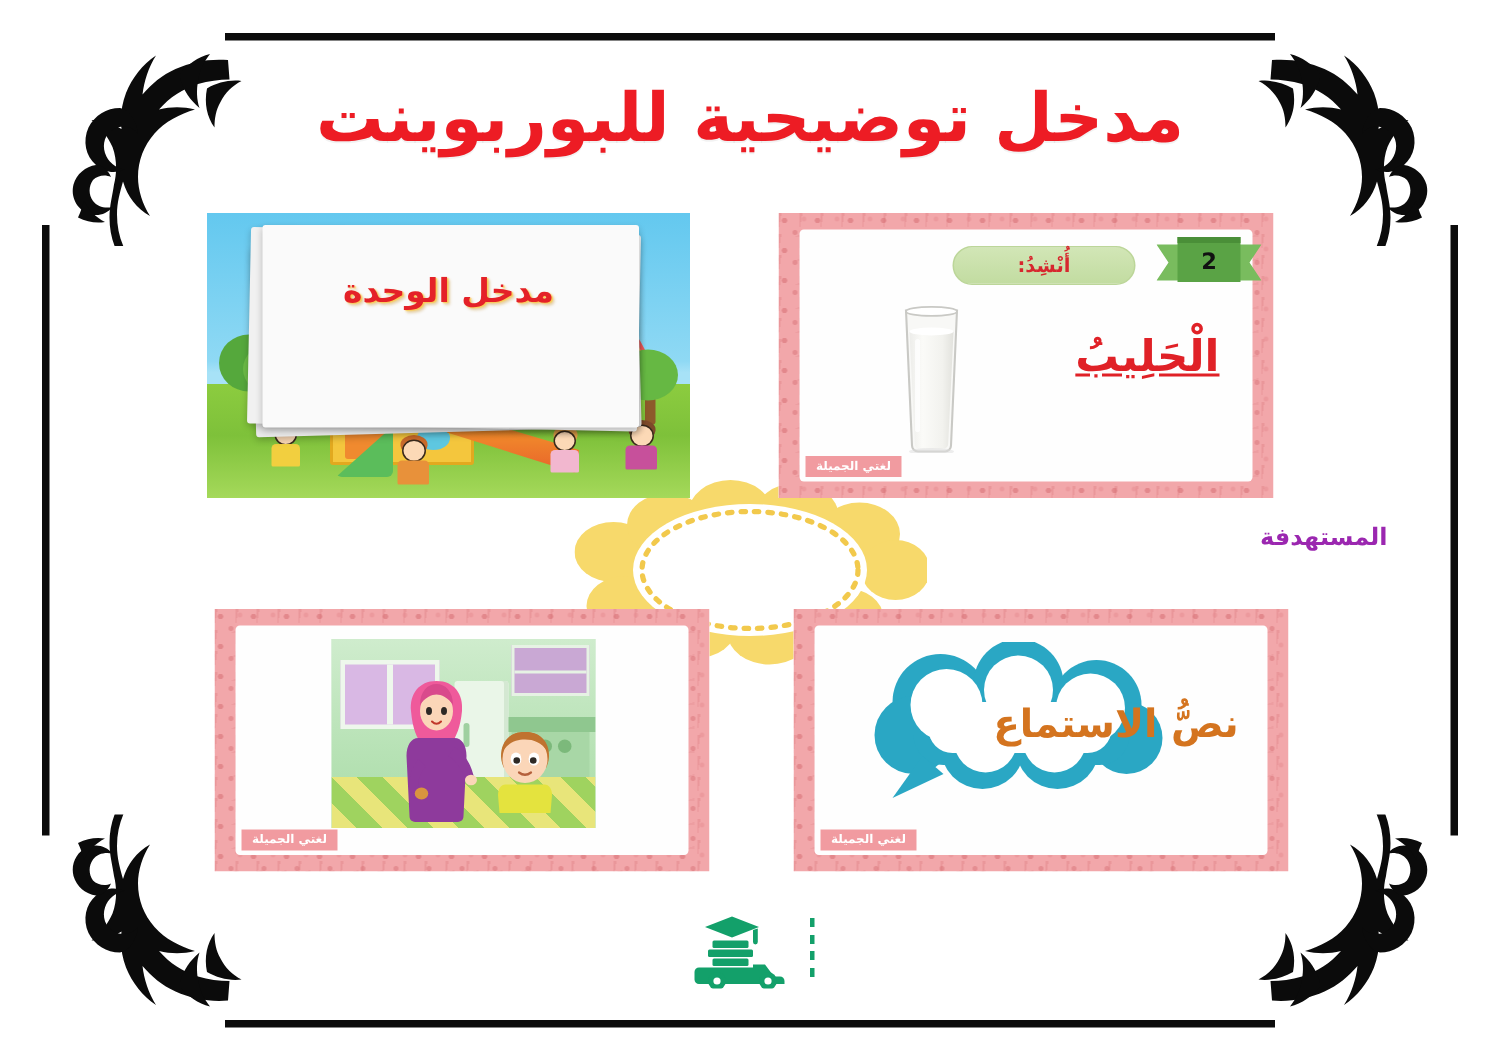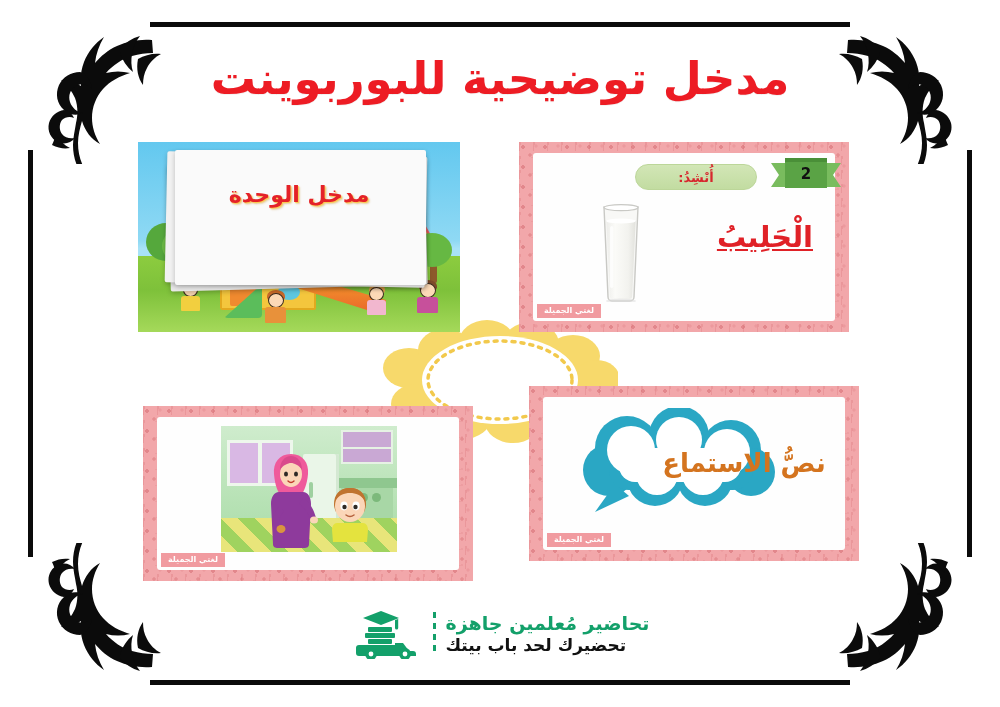--- a/index.html
+++ b/index.html
@@ -196,21 +196,21 @@
   .k-cabinet-top:after{content:"";position:absolute;left:0;right:0;top:50%;height:2px;background:#e6f2e4;}
   .k-counter { position:absolute; right:0; top:52px; width:58px; height:10px; background:#8fc78f; }
   .k-stove { position:absolute; right:4px; top:62px; width:52px; height:34px; background:#a8d7a6; }
   .k-stove i{position:absolute;width:9px;height:9px;border-radius:50%;background:#7cb97b;top:5px;}
   .k-floor { position:absolute; left:0; right:0; bottom:0; height:34px;
     background: repeating-linear-gradient(45deg,#e8e57a 0 12px,#9fd35f 12px 24px); }
   .woman { position:absolute; left:42px; top:24px; width:56px; height:98px; }
   .boy { position:absolute; right:24px; bottom:10px; width:46px; height:56px; }
 
   
-  #slide-listen { left: 529px; top: 386px; width: 330px; height: 175px; }
+  #slide-listen { left: 529px; top: 406px; width: 330px; height: 175px; }
   .cloud-wrap { position:absolute; left:36px; top:22px; width:230px; height:110px; z-index:10; }
   .cloud-wrap svg { width:100%; height:100%; display:block; }
   .cloud-text {
     position:absolute; left:0; right:0; top:42px;
     text-align:center; color:#d4741f; font-size:26px; font-weight:bold;
     direction:rtl; z-index:11;
   }
 
   
   .footer-logo {
@@ -301,20 +301,21 @@
         <ellipse cx="34" cy="86" rx="26" ry="20"></ellipse>
         <ellipse cx="80" cy="100" rx="28" ry="21"></ellipse>
         <ellipse cx="130" cy="104" rx="28" ry="21"></ellipse>
         <ellipse cx="180" cy="94" rx="26" ry="20"></ellipse>
       </g>
       <ellipse cx="117" cy="62" rx="78" ry="44" fill="#ffffff"></ellipse>
       <ellipse cx="117" cy="62" rx="72" ry="39" fill="none" stroke="#f2c94c" stroke-width="3.5" stroke-dasharray="3 6" stroke-linecap="round"></ellipse>
     </svg>
   </div>
   <div class="flower-text" style="left:383px; width:235px; top:348px;">
+    <div>المستهدفة</div>
   </div>
 
   <div class="slide" id="slide-intro">
     <div class="intro-scene">
       <div class="intro-sky"></div>
 
       <div class="rainbow">
         <i style="height:100%;  border-width:7px; border-color:#f05a5a;"></i>
         <i style="height:90%;   border-width:7px; border-color:#f9a94a;"></i>
         <i style="height:80%;   border-width:7px; border-color:#f6e05e;"></i>
@@ -517,24 +518,20 @@
           <rect x="54" y="40" width="122" height="34" rx="16"></rect>
         </g>
       </svg>
     </div>
     <div class="cloud-text" style="left:36px; width:230px; top:62px;">نصُّ الاستماع</div>
 
     <div class="lang-tag" style="left:18px; bottom:14px;">لغتي الجميلة</div>
   </div>
 
   <div class="footer-logo">
-    <div class="footer-texts">
-      <div class="footer-line1">تحاضير مُعلمين جاهزة</div>
-      <div class="footer-line2">تحضيرك لحد باب بيتك</div>
-    </div>
     <div class="footer-divider"></div>
     <div class="footer-truck">
       <svg viewBox="0 0 72 50" xmlns="http://www.w3.org/2000/svg">
         <g fill="#13a06a">
           <path d="M30 2 L48 9 L30 16 L12 9 Z"></path>
           <path d="M44 11 v8 a1.6 1.6 0 0 0 3.2 0 v-9 z"></path>
           <rect x="17" y="18" width="24" height="5" rx="1"></rect>
           <rect x="14" y="24" width="30" height="5" rx="1"></rect>
           <rect x="17" y="30" width="24" height="5" rx="1"></rect>
           <path d="M8 36 h36 v-2 h8 l6 8 h4 a3 3 0 0 1 3 3 v2 H8 a3 3 0 0 1 -3 -3 v-5 a3 3 0 0 1 3 -3z"></path>

